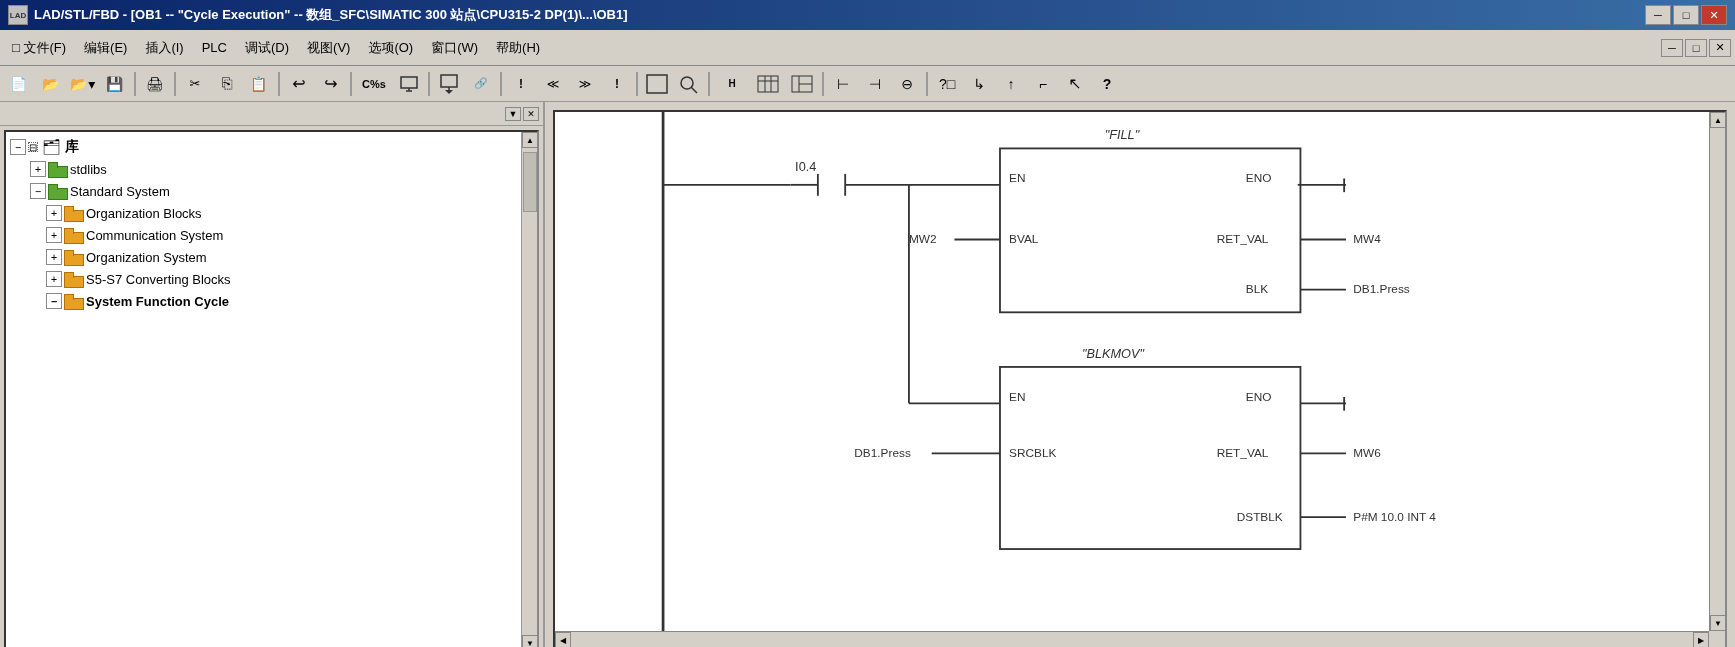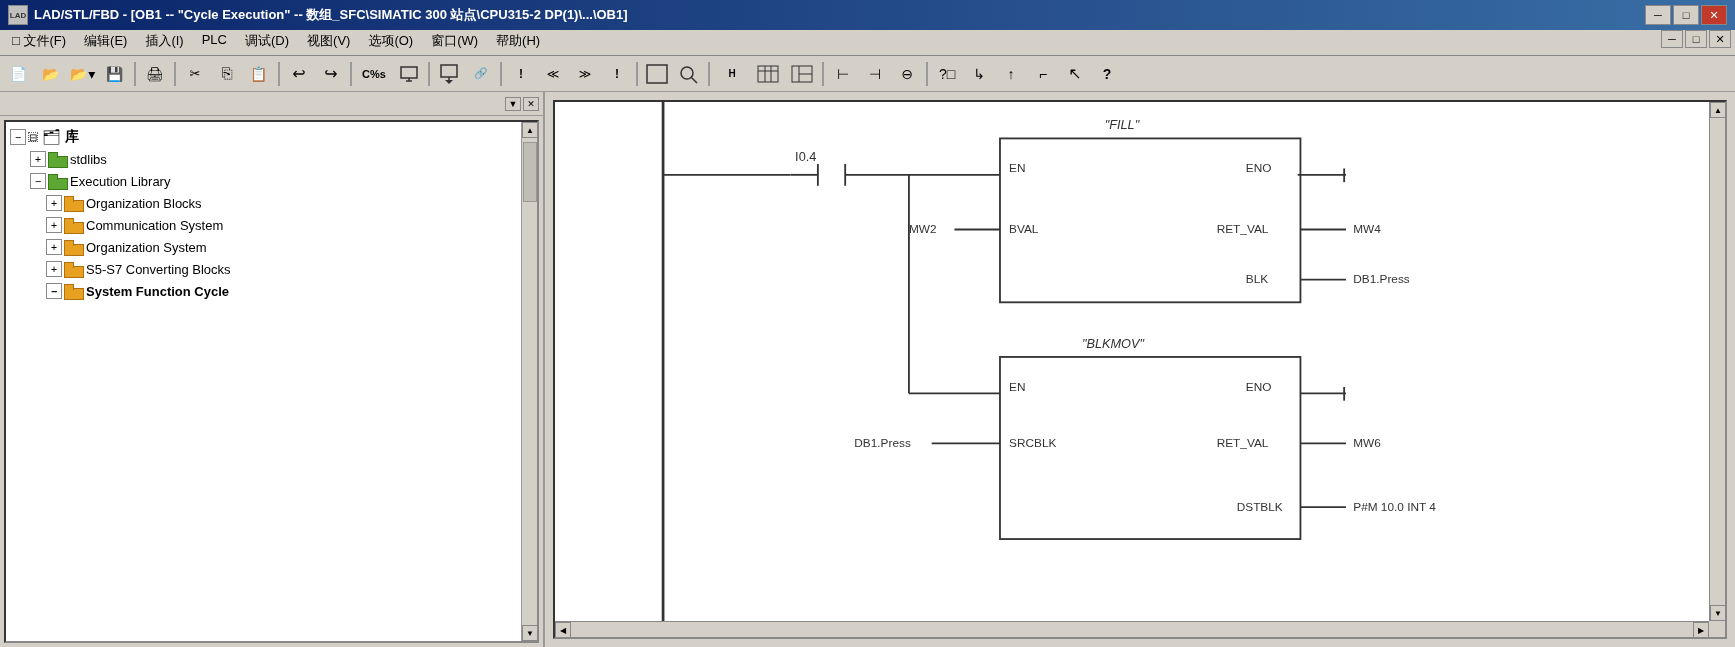--- a/index.html
+++ b/index.html
@@ -55,23 +55,23 @@
       align-items: center;
       justify-content: center;
       font-size: 11px;
       color: #000;
     }
     .title-btn.close { background: #c0392b; color: white; }
 
     
     .menu-bar {
       background: #d4d0c8;
-      height: 26px;
-      display: flex;
-      align-items: flex-start;
+      height: 36px;
+      display: flex;
+      align-items: center;
       padding: 0 4px;
       border-bottom: 1px solid #888;
       gap: 2px;
     }
     .menu-item {
       padding: 2px 8px;
       cursor: pointer;
       font-size: 13px;
       white-space: nowrap;
     }
@@ -487,21 +487,21 @@
 
           <div class="tree-node indent-1">
             <div class="expand-icon">+</div>
             <span class="folder-icon folder-green"></span>
             <span>stdlibs</span>
           </div>
 
           <div class="tree-node indent-1">
             <div class="expand-icon">−</div>
             <span class="folder-icon folder-green"></span>
-            <span>Execution Library</span>
+            <span>Standard System</span>
           </div>
 
           <div class="tree-node indent-2">
             <div class="expand-icon">+</div>
             <span class="folder-icon folder-yellow"></span>
             <span>Organization Blocks</span>
           </div>
 
           <div class="tree-node indent-2">
             <div class="expand-icon">+</div>

